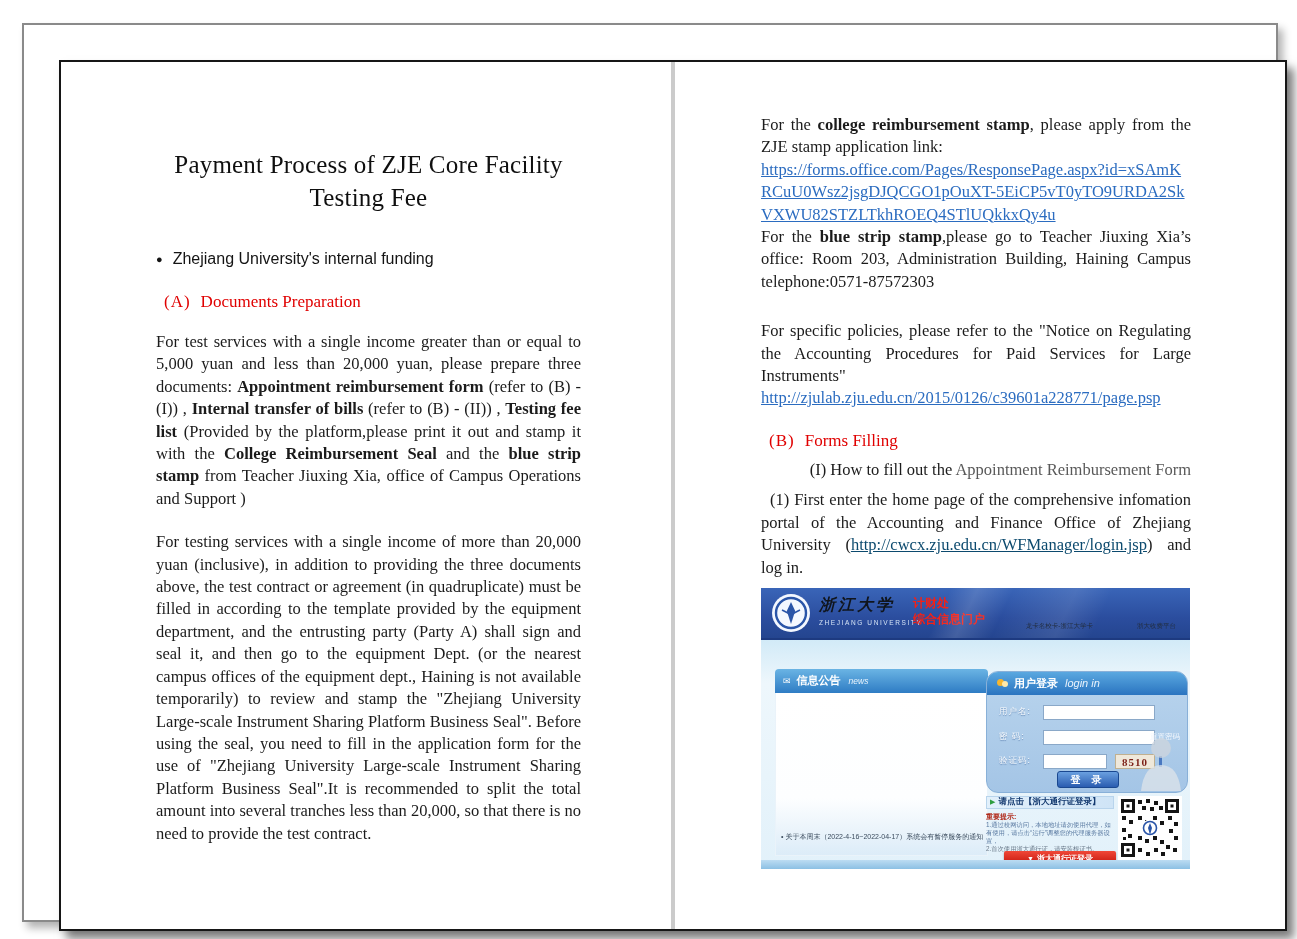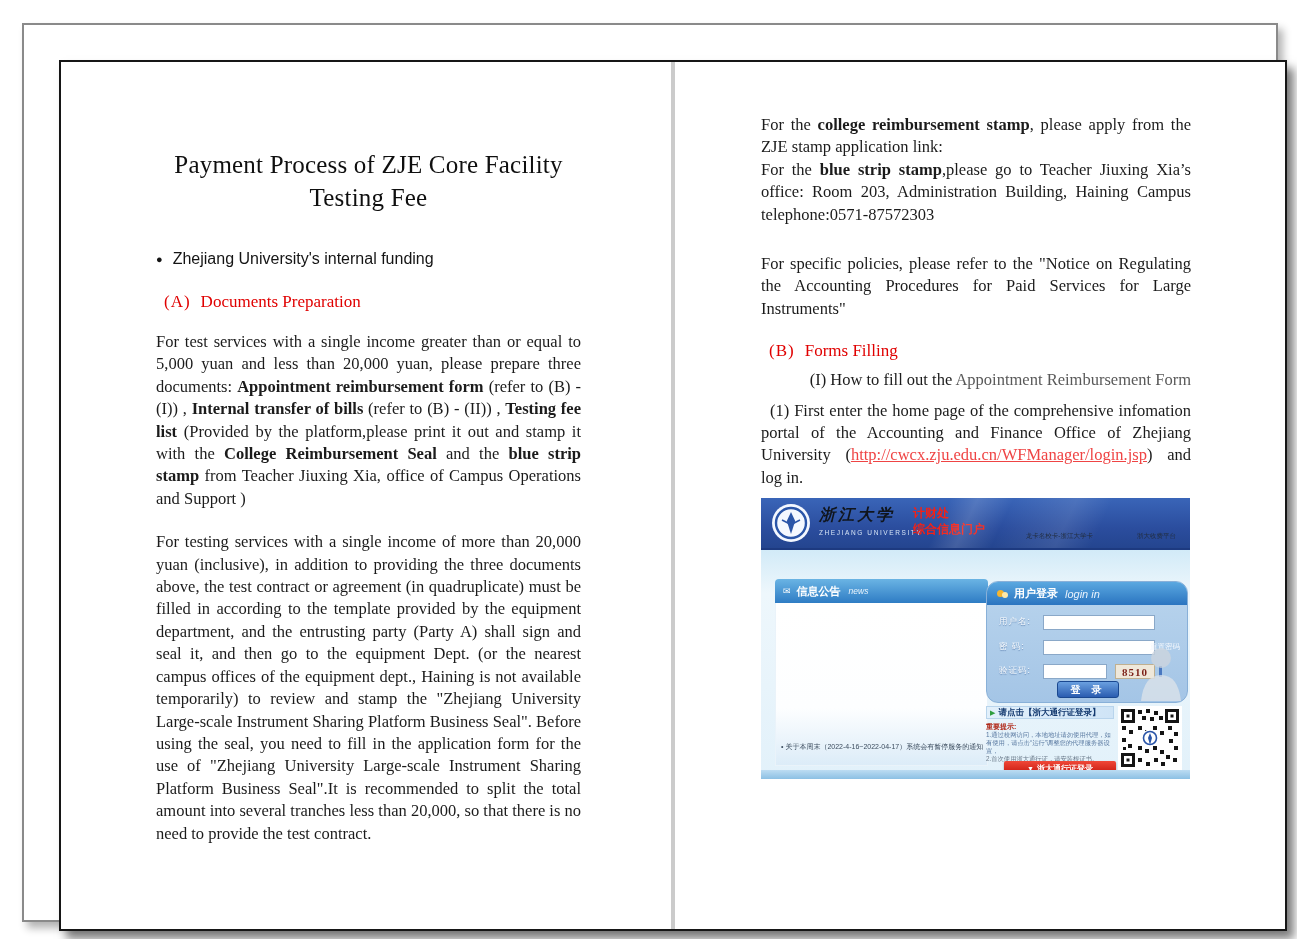--- a/index.html
+++ b/index.html
@@ -40,21 +40,21 @@
   }
   .bullet-dot{font-size:11px;margin-right:10px;}
   .sec-heading{
     font-family:"Liberation Serif","DejaVu Serif",serif;
     font-size:17px;color:#e00000;margin:0 0 19px 8px;
   }
   .sec-heading .sec-label{margin-right:10px;letter-spacing:1px;}
   .para{margin:0 0 21px 0;}
   .seg-b{font-weight:bold;}
   .seg-gray{color:#595959;}
-  .seg-link{color:#ef4444;text-decoration:underline;overflow-wrap:anywhere;}
+  .seg-link{color:#0c4a6e;text-decoration:underline;overflow-wrap:anywhere;}
   .link-block{
     color:#2b6cc0;text-decoration:underline;word-break:break-all;text-align:justify;
   }
   .item-line{margin:0 0 8px 8px;text-align:right;}
   .para-indent{text-indent:9px;margin-bottom:9px;}
   .mt-gap{margin-top:27px;}
 
   
   .portal{
     position:relative;width:429px;height:281px;margin-top:9px;
@@ -166,23 +166,25 @@
       <div class="sec-heading">
         <span class="sec-label">(A)</span><span>Documents Preparation</span>
       </div>
 
       <div class="serif just para"><span>For test services with a single income greater than or equal to 5,000 yuan and less than 20,000 yuan, please prepare three documents: </span><span class="seg-b">Appointment reimbursement form</span><span> (refer to (B) - (I)) , </span><span class="seg-b">Internal transfer of bills</span><span> (refer to (B) - (II)) , </span><span class="seg-b">Testing fee list</span><span> (Provided by the platform,please print it out and stamp it with the </span><span class="seg-b">College Reimbursement Seal</span><span> and the </span><span class="seg-b">blue strip stamp</span><span> from Teacher Jiuxing Xia, office of Campus Operations and Support )</span></div>
       <div class="serif just para"><span>For testing services with a single income of more than 20,000 yuan (inclusive), in addition to providing the three documents above, the test contract or agreement (in quadruplicate) must be filled in according to the template provided by the equipment department, and the entrusting party (Party A) shall sign and seal it, and then go to the equipment Dept. (or the nearest campus offices of the equipment dept., Haining is not available temporarily) to review and stamp the "Zhejiang University Large-scale Instrument Sharing Platform Business Seal". Before using the seal, you need to fill in the application form for the use of "Zhejiang University Large-scale Instrument Sharing Platform Business Seal".It is recommended to split the total amount into several tranches less than 20,000, so that there is no need to provide the test contract.</span></div>
     </div>
 
     <div class="page page-right">
       <div class="serif just"><span>For the </span><span class="seg-b">college reimbursement stamp</span><span>, please apply from the ZJE stamp application link:</span></div>
+      <div class="serif just link-block">https://forms.office.com/Pages/ResponsePage.aspx?id=xSAmKRCuU0Wsz2jsgDJQCGO1pOuXT-5EiCP5vT0yTO9URDA2SkVXWU82STZLTkhROEQ4STlUQkkxQy4u</div>
       <div class="serif just"><span>For the </span><span class="seg-b">blue strip stamp</span><span>,please go to Teacher Jiuxing Xia’s office: Room 203, Administration Building, Haining Campus telephone:0571-87572303</span></div>
 
       <div class="serif just mt-gap">For specific policies, please refer to the "Notice on Regulating the Accounting Procedures for Paid Services for Large Instruments"</div>
+      <div class="serif link-block">http://zjulab.zju.edu.cn/2015/0126/c39601a228771/page.psp</div>
 
       <div class="sec-heading" style="margin-top:21px;margin-bottom:8px;">
         <span class="sec-label">(B)</span><span>Forms Filling</span>
       </div>
 
       <div class="serif item-line"><span>(I)  How to fill out the </span><span class="seg-gray">Appointment Reimbursement Form</span></div>
       <div class="serif just para-indent"><span>(1)  First enter the home page of the comprehensive infomation portal of the Accounting and Finance Office of Zhejiang University (</span><span class="seg-link">http://cwcx.zju.edu.cn/WFManager/login.jsp</span><span>) and log in.</span></div>
 
       <div class="portal">
         <div class="portal-header">

